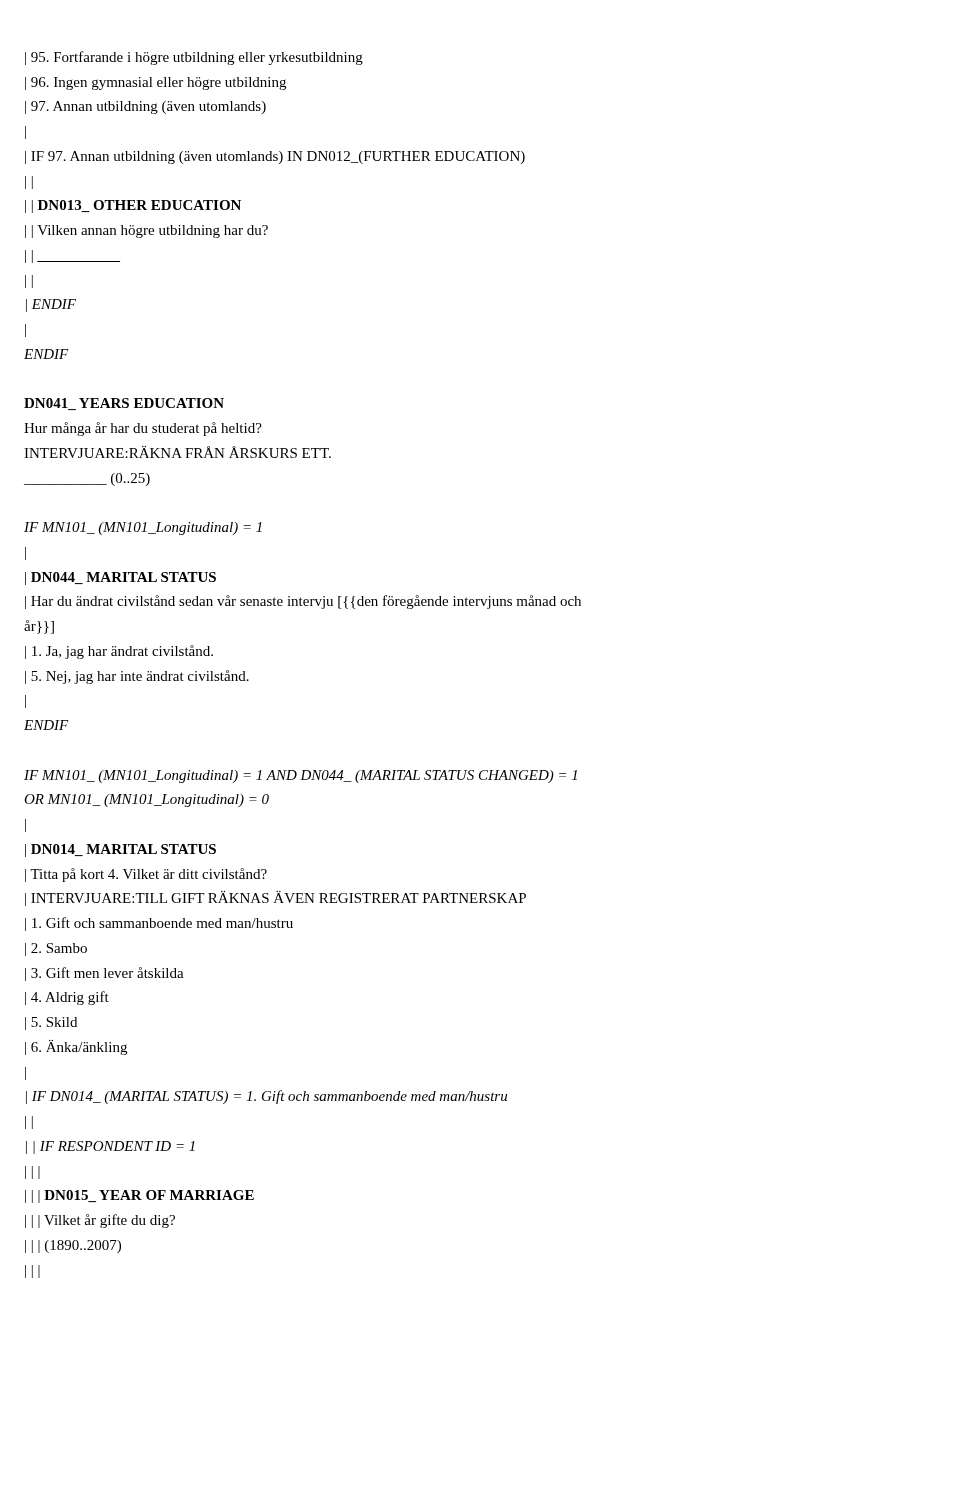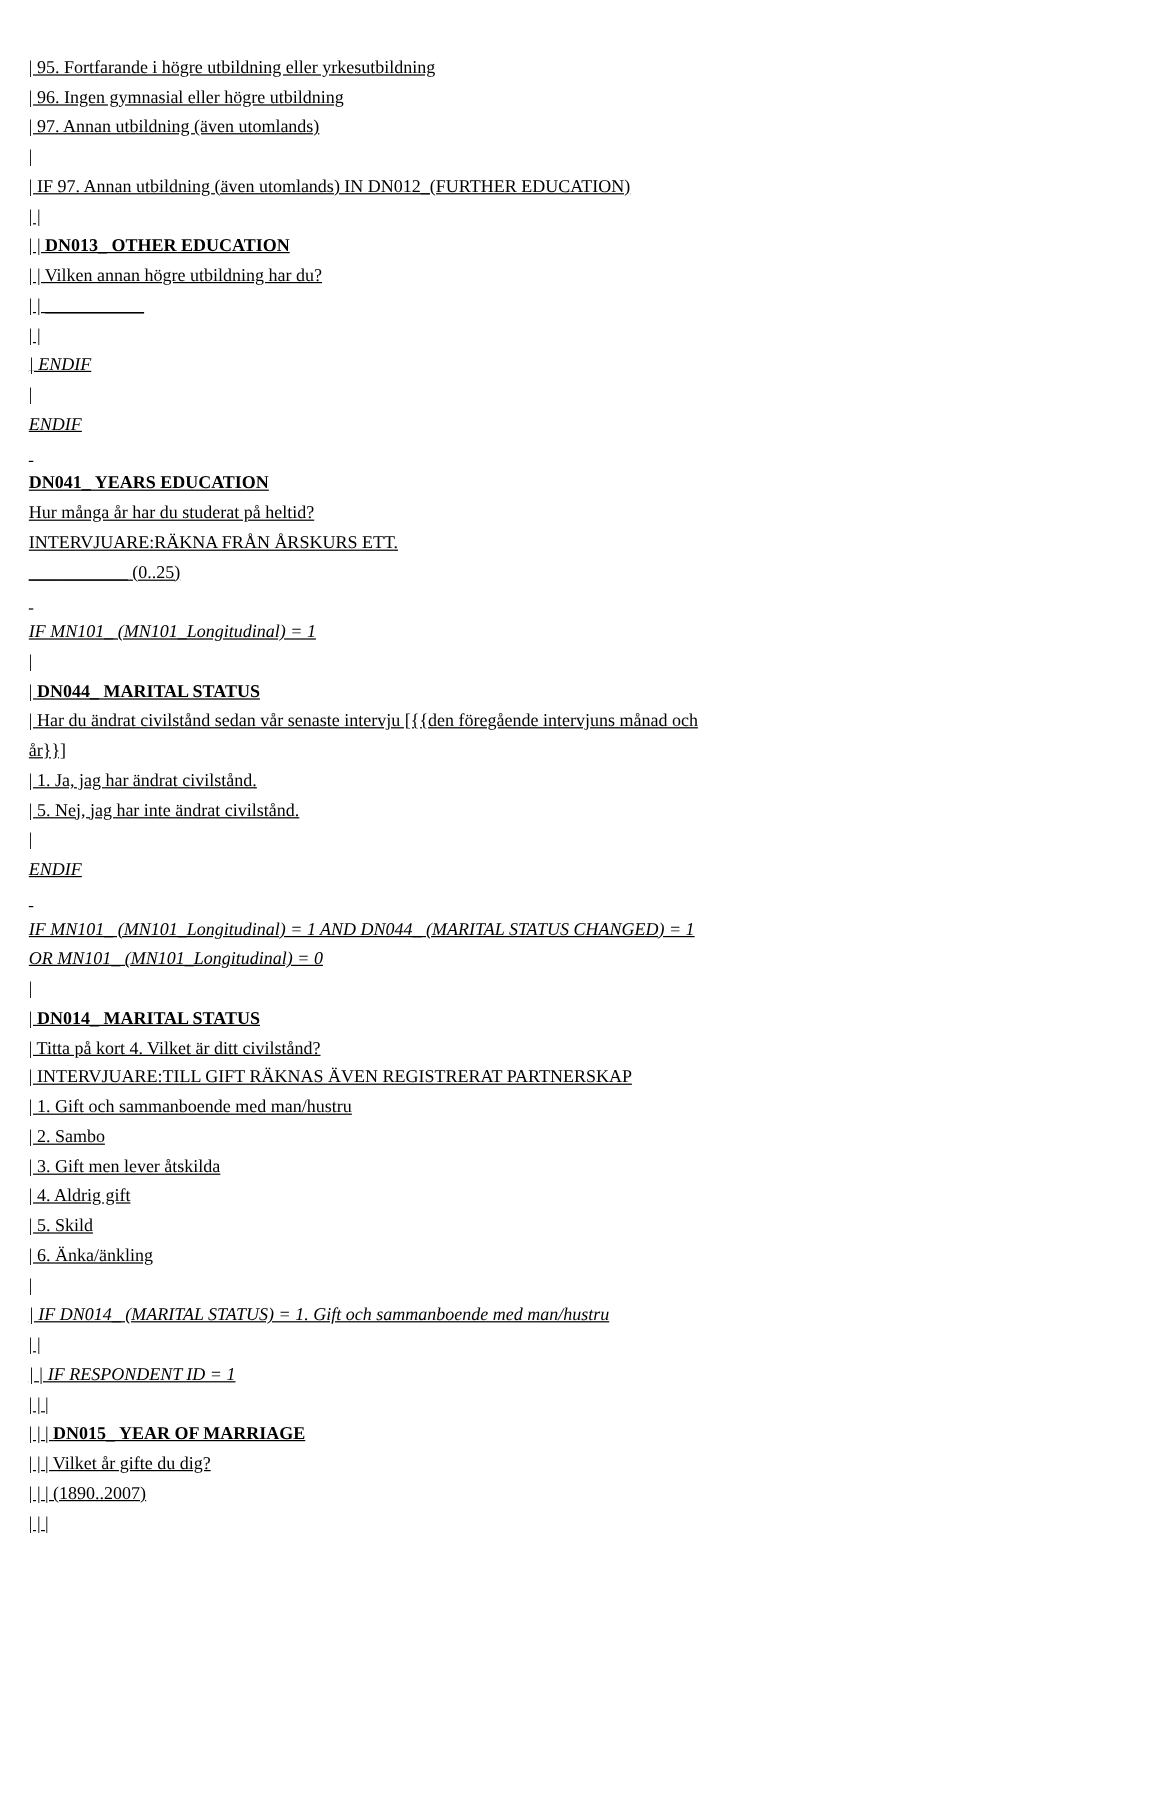--- a/index.html
+++ b/index.html
@@ -17,20 +17,19 @@
     }
     .content-block {
       white-space: pre-wrap;
       font-family: 'Times New Roman', Times, serif;
       font-size: 15px;
       line-height: 1.65;
     }
     .line {
       display: block;
       min-height: 1.65em;
-      text-decoration: underline;
     }
   </style>
 </head>
 <body>
 
 <div class="content-block" id="content-container">
 <span class="line">| 95. Fortfarande i högre utbildning eller yrkesutbildning</span><span class="line">| 96. Ingen gymnasial eller högre utbildning</span><span class="line">| 97. Annan utbildning (även utomlands)</span><span class="line">|</span><span class="line">| IF 97. Annan utbildning (även utomlands) IN DN012_(FURTHER EDUCATION)</span><span class="line">| |</span><span class="line">| | <strong>DN013_ OTHER EDUCATION</strong></span><span class="line">| | Vilken annan högre utbildning har du?</span><span class="line">| | <span style="text-decoration:underline;">___________</span></span><span class="line">| |</span><span class="line"><em>| ENDIF</em></span><span class="line">|</span><span class="line"><em>ENDIF</em></span><span class="line">&nbsp;</span><span class="line"><strong>DN041_ YEARS EDUCATION</strong></span><span class="line">Hur många år har du studerat på heltid?</span><span class="line">INTERVJUARE:RÄKNA FRÅN ÅRSKURS ETT.</span><span class="line">___________ (0..25)</span><span class="line">&nbsp;</span><span class="line"><em>IF MN101_ (MN101_Longitudinal) = 1</em></span><span class="line">|</span><span class="line">| <strong>DN044_ MARITAL STATUS</strong></span><span class="line">| Har du ändrat civilstånd sedan vår senaste intervju [{{den föregående intervjuns månad och</span><span class="line">år}}]</span><span class="line">| 1. Ja, jag har ändrat civilstånd.</span><span class="line">| 5. Nej, jag har inte ändrat civilstånd.</span><span class="line">|</span><span class="line"><em>ENDIF</em></span><span class="line">&nbsp;</span><span class="line"><em>IF MN101_ (MN101_Longitudinal) = 1 AND DN044_ (MARITAL STATUS CHANGED) = 1</em></span><span class="line"><em>OR MN101_ (MN101_Longitudinal) = 0</em></span><span class="line">|</span><span class="line">| <strong>DN014_ MARITAL STATUS</strong></span><span class="line">| Titta på kort 4. Vilket är ditt civilstånd?</span><span class="line">| INTERVJUARE:TILL GIFT RÄKNAS ÄVEN REGISTRERAT PARTNERSKAP</span><span class="line">| 1. Gift och sammanboende med man/hustru</span><span class="line">| 2. Sambo</span><span class="line">| 3. Gift men lever åtskilda</span><span class="line">| 4. Aldrig gift</span><span class="line">| 5. Skild</span><span class="line">| 6. Änka/änkling</span><span class="line">|</span><span class="line"><em>| IF DN014_ (MARITAL STATUS) = 1. Gift och sammanboende med man/hustru</em></span><span class="line">| |</span><span class="line"><em>| | IF RESPONDENT ID = 1</em></span><span class="line">| | |</span><span class="line">| | | <strong>DN015_ YEAR OF MARRIAGE</strong></span><span class="line">| | | Vilket år gifte du dig?</span><span class="line">| | | (1890..2007)</span><span class="line">| | |</span></div>
 
 </body></html>

